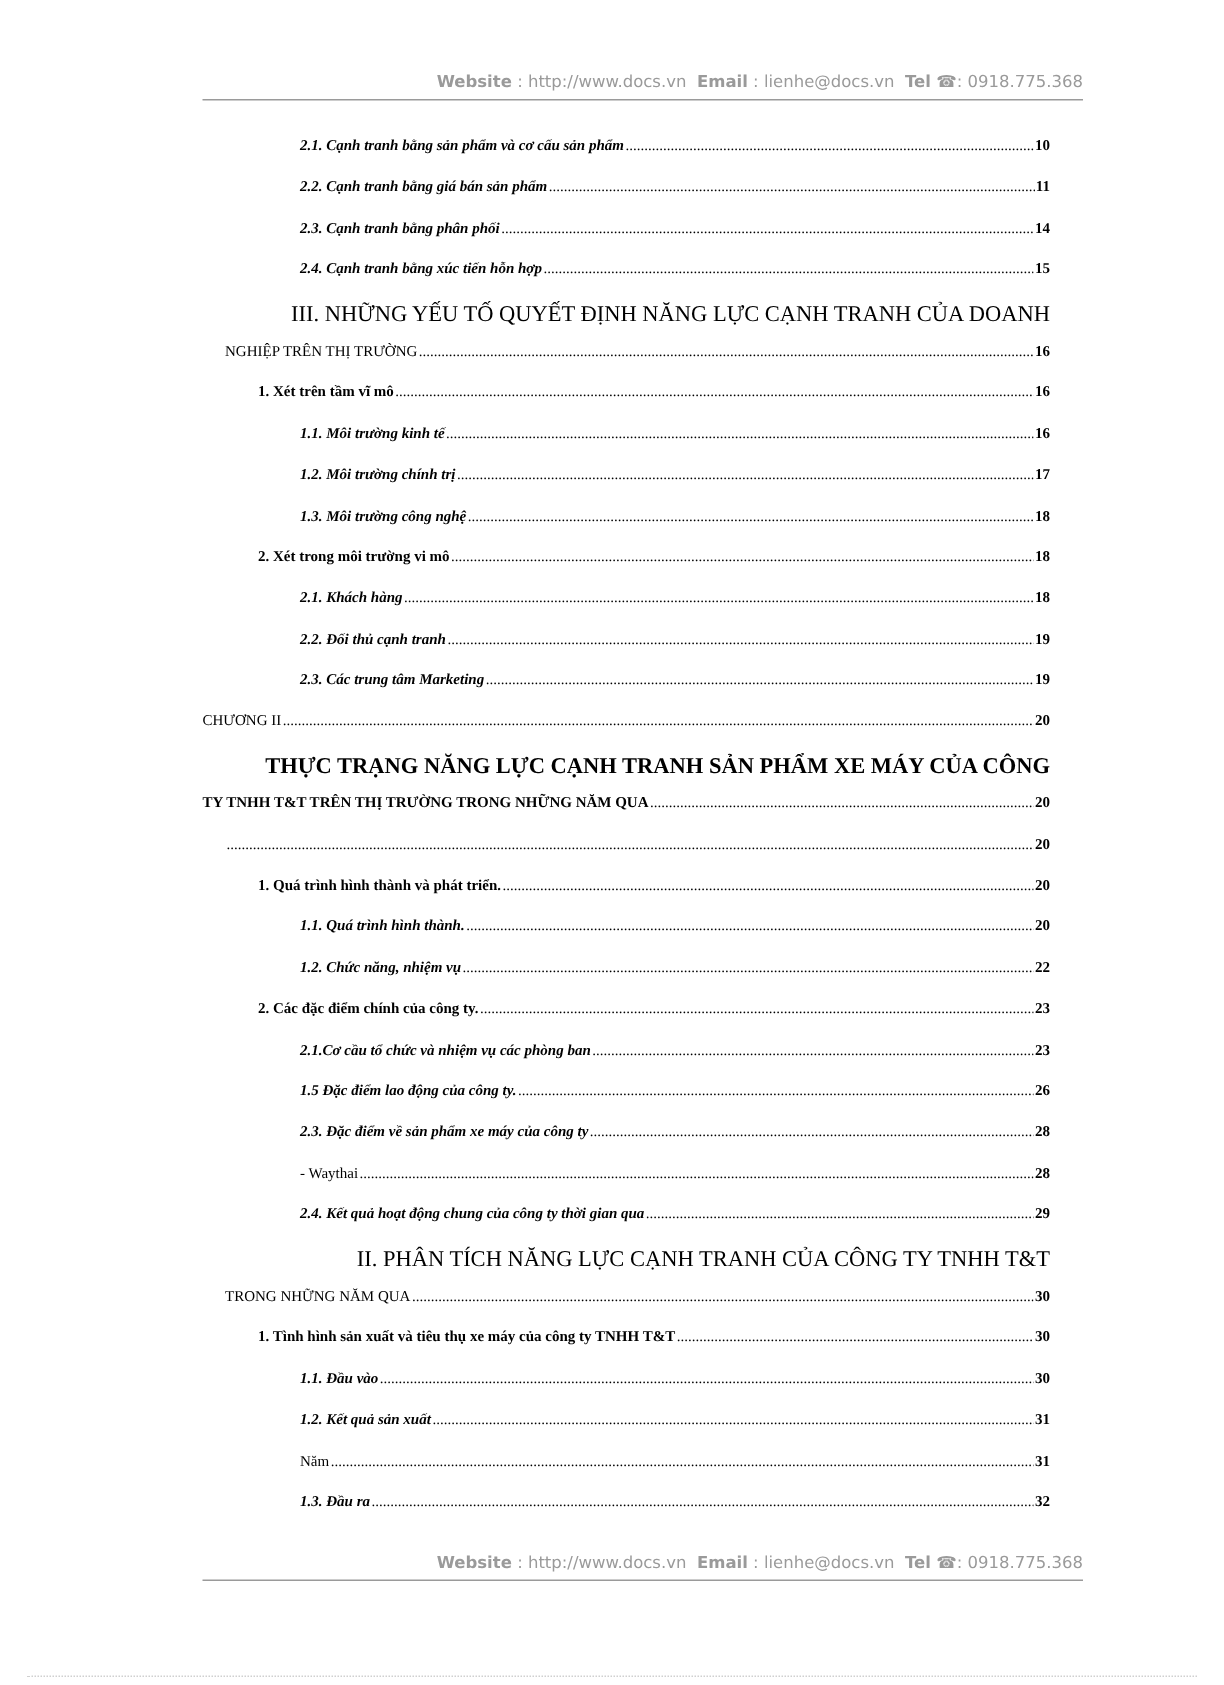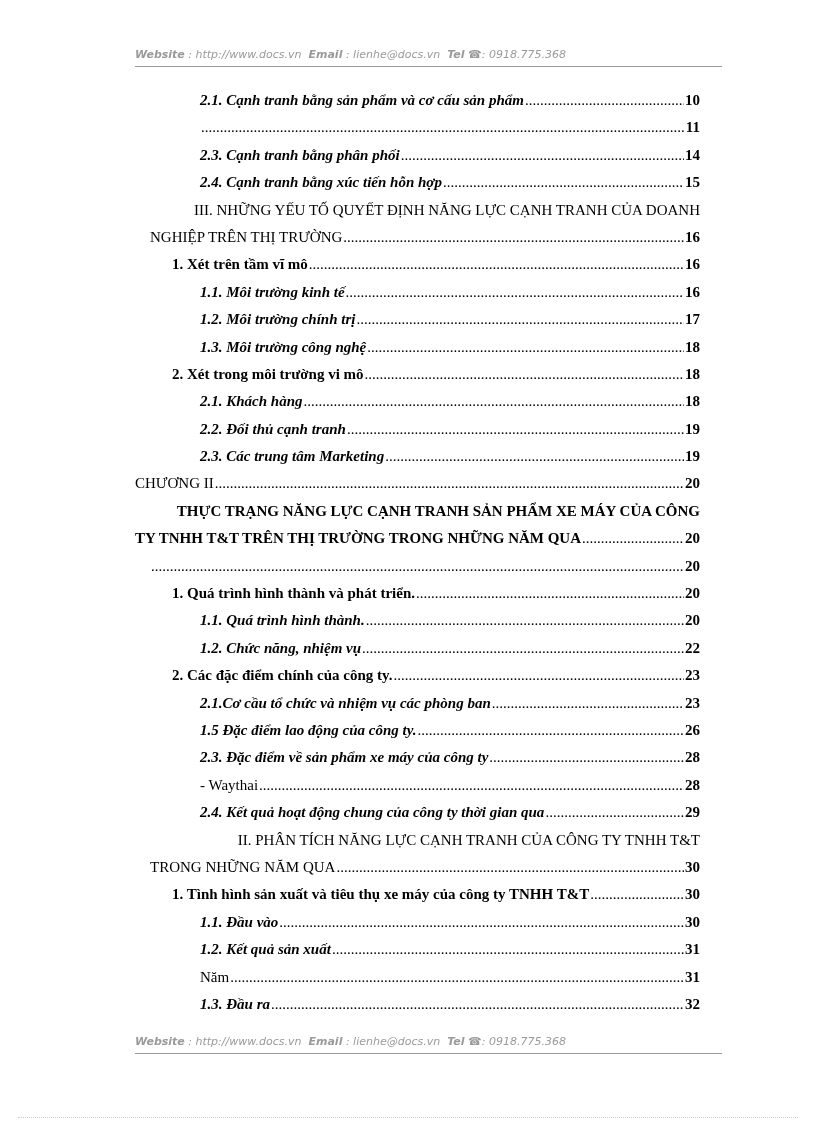--- a/index.html
+++ b/index.html
@@ -1,21 +1,21 @@
 <!DOCTYPE html>
 <html><head>
 <meta charset="utf-8">
 <style>
   html, body { margin:0; padding:0; background:#ffffff; }
   body { width:816px; height:1123px; position:relative; overflow:hidden; font-family:"Liberation Serif", serif; color:#000; }
-  .hdr { position:absolute; left:135px; width:587px; text-align:left; font-family:"DejaVu Sans", sans-serif; font-size:11px; color:#9a9a9a; font-style:italic; }
+  .hdr { position:absolute; left:135px; width:587px; text-align:right; font-family:"DejaVu Sans", sans-serif; font-size:11px; color:#9a9a9a; }
   .hdr b { font-weight:bold; }
   .hdr-line { position:absolute; left:135px; width:587px; border-top:1px solid #9a9a9a; }
   .toc { position:absolute; left:135px; top:92px; width:565px; }
-  .row { display:flex; align-items:baseline; height:27.4px; font-size:15px; white-space:nowrap; }
+  .row { display:flex; align-items:baseline; height:27.4px; font-size:10px; white-space:nowrap; }
   .row .t { flex:0 0 auto; }
   .row .d { flex:1 1 auto; overflow:hidden; margin:0 1px; }
   .row .d::after { content:"......................................................................................................................................................................................................................................................"; font-weight:normal; font-style:normal; letter-spacing:0; }
   .row .p { flex:0 0 auto; font-weight:bold; font-style:normal; }
   .l0 { padding-left:0; }
   .l1 { padding-left:15px; }
   .l3 { padding-left:52px;justify-content:flex-end; }
   .l4 { padding-left:65px; }
   .bold { font-weight:bold; }
   .ital { font-style:italic; font-weight:bold; }
@@ -35,20 +35,21 @@
 </div>
 <div class="hdr-line" style="top:66px;"></div>
 
 <div class="toc">
   <div class="row l4 ital">
       <span class="t">2.1. Cạnh tranh bằng sản phẩm và cơ cấu sản phẩm</span>
       <span class="d"></span>
       <span class="p">10</span>
     </div>
   <div class="row l4 ital">
+      <span class="t">2.2. Cạnh tranh bằng giá bán sản phẩm</span>
       <span class="d"></span>
       <span class="p">11</span>
     </div>
   <div class="row l4 ital">
       <span class="t">2.3. Cạnh tranh bằng phân phối</span>
       <span class="d"></span>
       <span class="p">14</span>
     </div>
   <div class="row l4 ital">
       <span class="t">2.4. Cạnh tranh bằng xúc tiến hỗn hợp</span>

